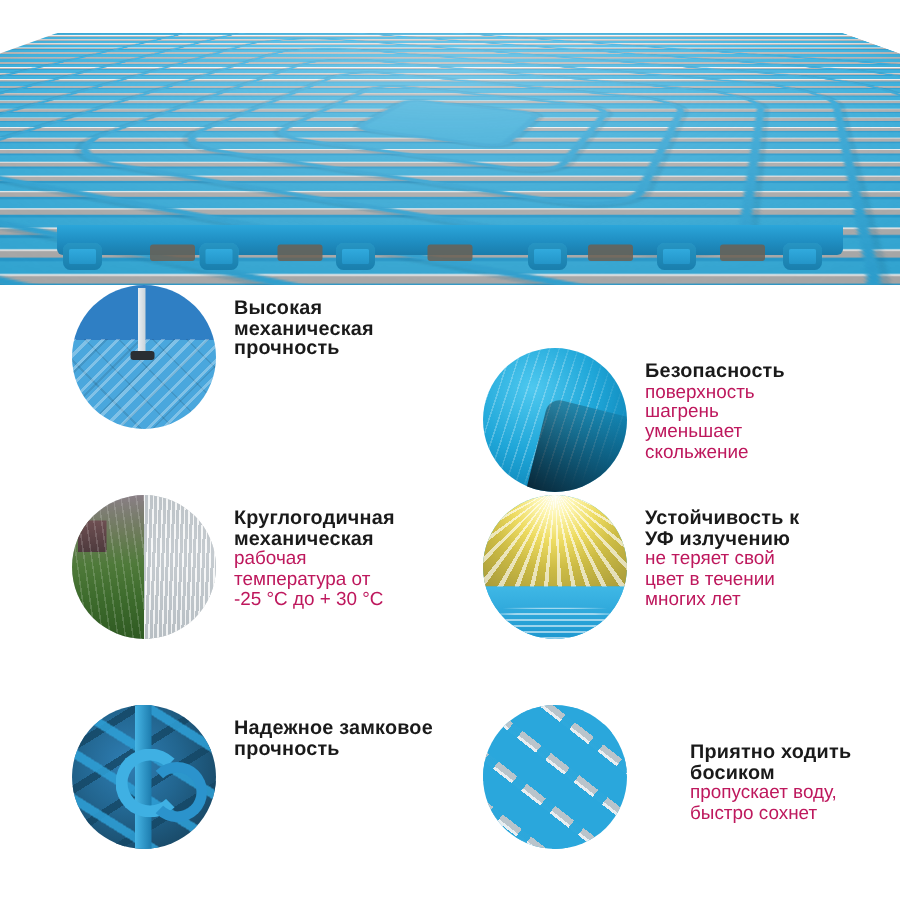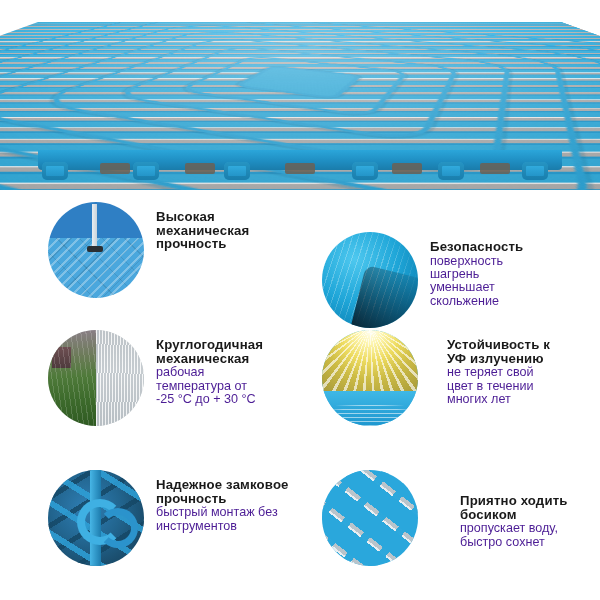--- a/index.html
+++ b/index.html
@@ -75,21 +75,21 @@
   .thumb{
     width:96px;height:96px;flex:0 0 96px;border-radius:50%;
     overflow:hidden;position:relative;
   }
   .ftext{margin-left:12px;padding-top:8px;}
   .ftitle{
     font-weight:bold;font-size:13.2px;line-height:13.6px;
     color:#1a1a1a;letter-spacing:.15px;white-space:pre-line;
   }
   .fsub{
-    font-size:12.6px;line-height:13.4px;color:#4c1d95;
+    font-size:12.6px;line-height:13.4px;color:#be185d;
     white-space:pre-line;margin-top:1px;
   }
 
   
   .art-strength{
     position:absolute;inset:0;
     background:
       linear-gradient(180deg,#2f7fc4 0%,#2f7fc4 38%,#4aa7dd 38%,#4aa7dd 100%);
   }
   .art-strength:before{
@@ -255,21 +255,21 @@
       <div class="nub" style="left:133px;"></div>
       <div class="nub" style="left:224px;"></div>
       <div class="nub" style="left:352px;"></div>
       <div class="nub" style="left:438px;"></div>
       <div class="nub" style="left:522px;"></div>
     </div>
   </div>
 
   <div class="features">
 
-    <div class="feat" style="left:48px;top:14px;width:260px;">
+    <div class="feat" style="left:48px;top:2px;width:260px;">
       <div class="thumb">
         <div class="art-strength">
           <div class="stand"></div>
             <div class="foot"></div>
         </div>
       </div>
       <div class="ftext">
         <div class="ftitle">Высокая
 механическая
 прочность</div>
@@ -302,21 +302,21 @@
       </div>
       <div class="ftext">
         <div class="ftitle">Круглогодичная
 механическая</div>
         <div class="fsub">рабочая
 температура от
 -25 °С до + 30 °С</div>
       </div>
     </div>
 
-    <div class="feat" style="left:322px;top:142px;width:275px;gap:17px;">
+    <div class="feat" style="left:322px;top:142px;width:275px;">
       <div class="thumb">
         <div class="art-uv">
           <div class="sky"></div>
             <div class="rays"></div>
             <div class="water"></div>
         </div>
       </div>
       <div class="ftext">
         <div class="ftitle">Устойчивость к
 УФ излучению</div>
@@ -330,22 +330,20 @@
       <div class="thumb">
         <div class="art-lock">
           <div class="post"></div>
             <div class="hookA"></div>
             <div class="hookB"></div>
         </div>
       </div>
       <div class="ftext">
         <div class="ftitle">Надежное замковое
 прочность</div>
-        <div class="fsub">быстрый монтаж без
-инструментов</div>
       </div>
     </div>
 
     <div class="feat" style="left:322px;top:282px;width:272px;gap:30px;">
       <div class="thumb">
         <div class="art-bare"></div>
       </div>
       <div class="ftext" style="padding-top:24px;">
         <div class="ftitle">Приятно ходить
 босиком</div>

